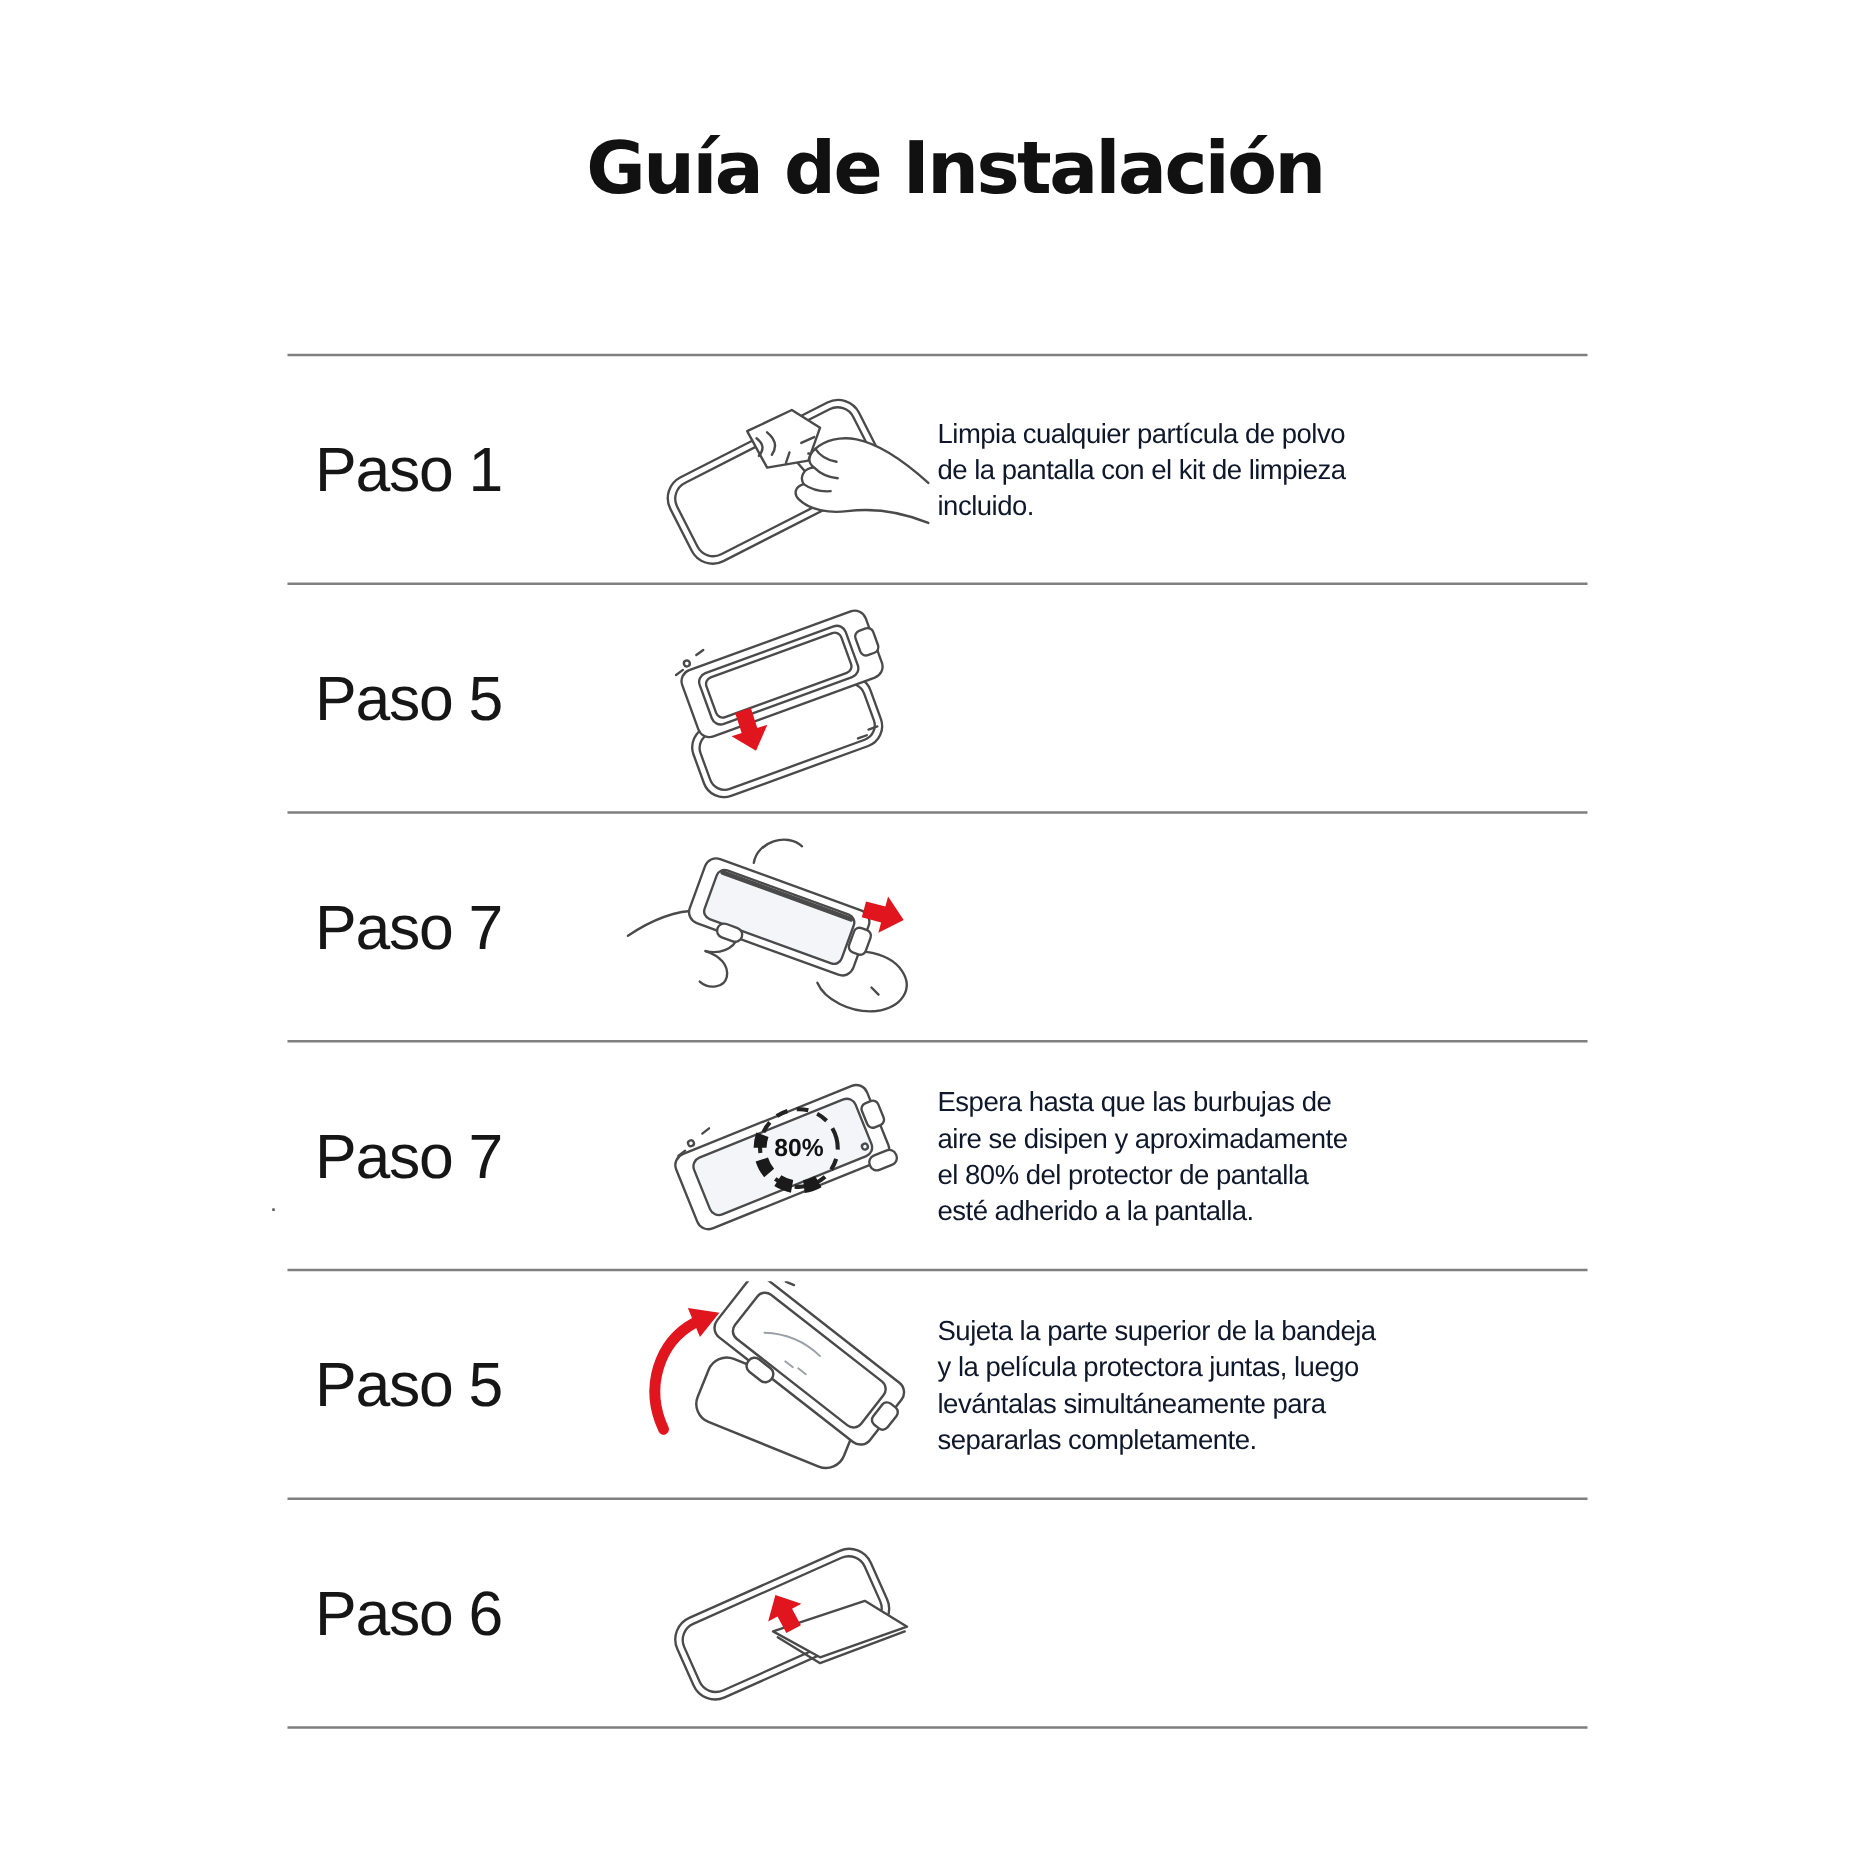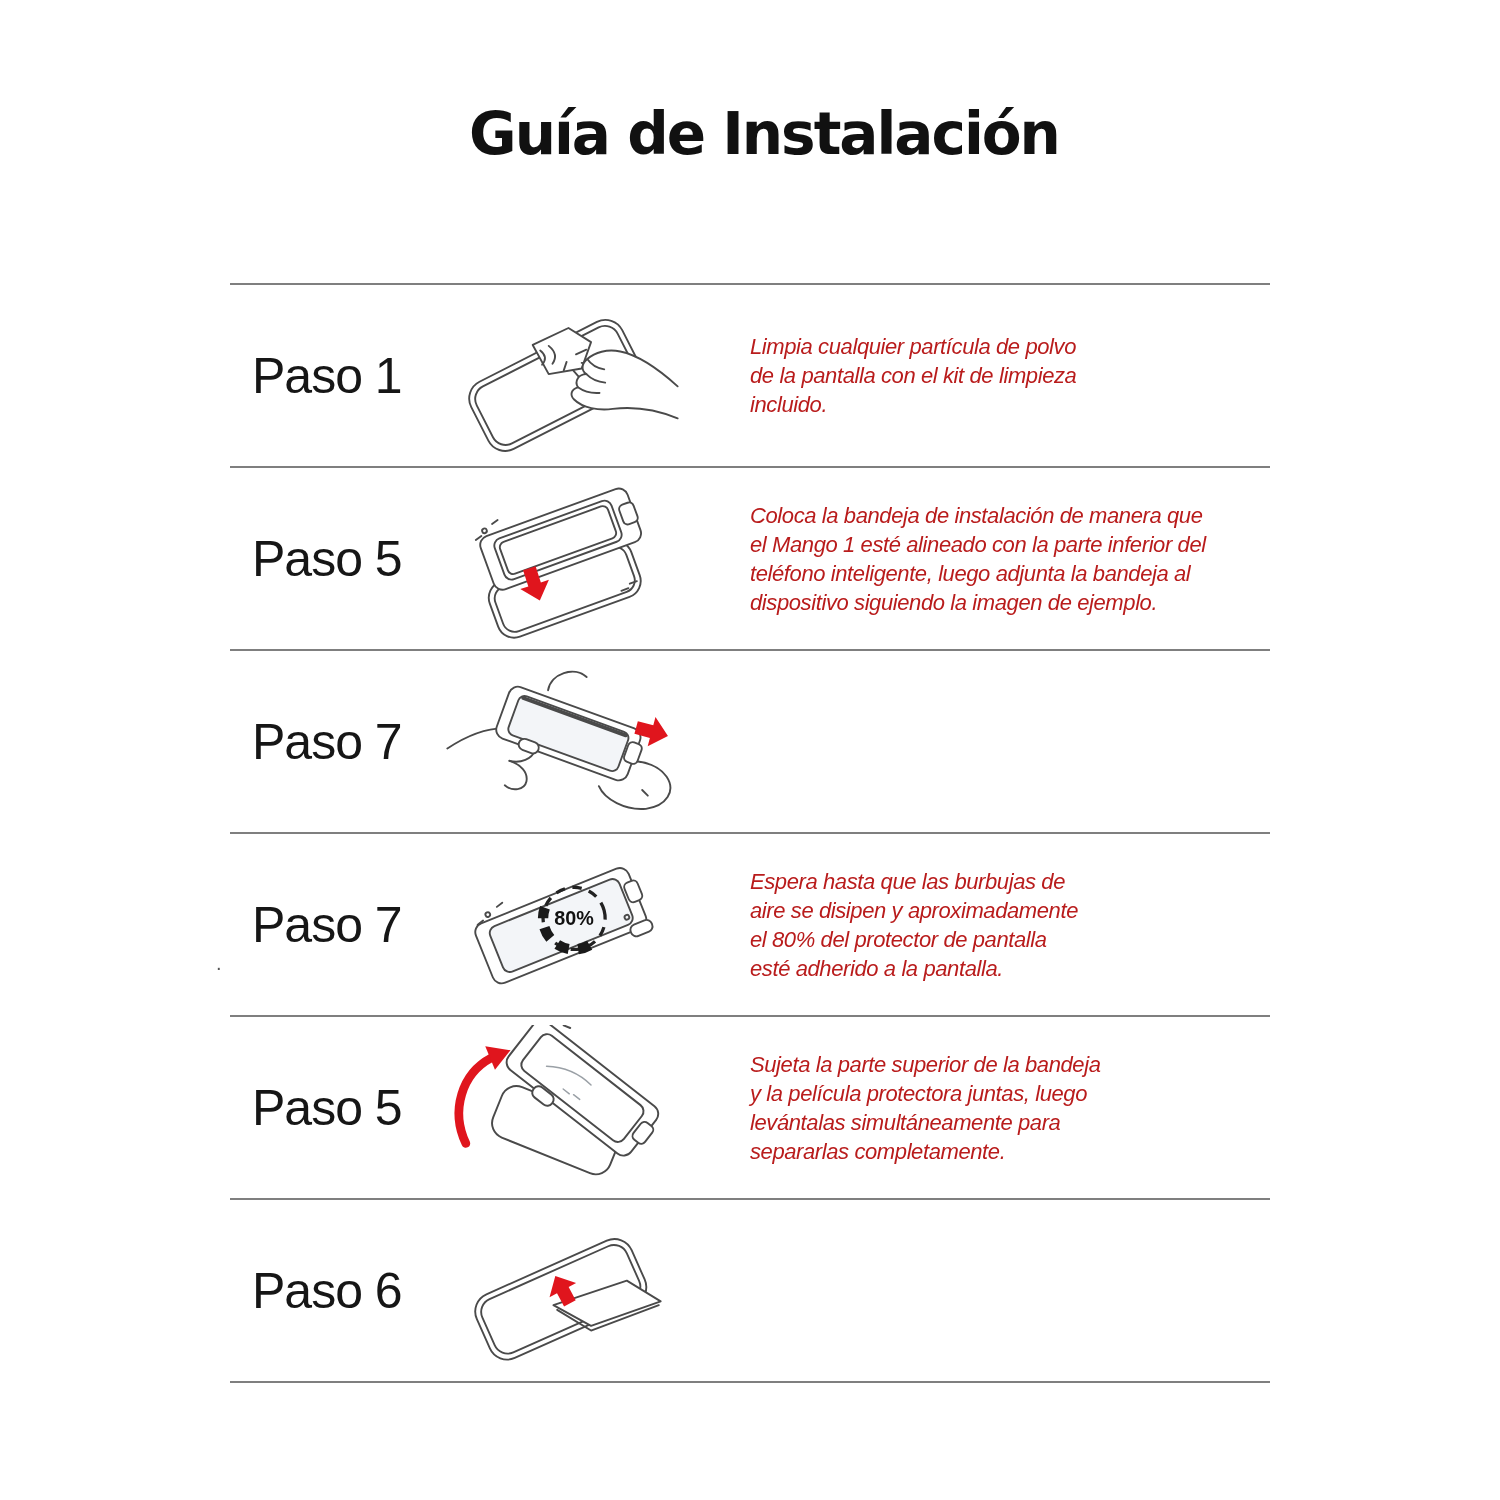--- a/index.html
+++ b/index.html
@@ -5,22 +5,22 @@
   html,body{margin:0;padding:0;background:#fff;}
   .page{position:relative;width:1500px;height:1500px;background:#ffffff;overflow:hidden;
         font-family:"Liberation Sans",sans-serif;color:#1b1b1b;}
   .title{position:absolute;top:86px;left:0;width:1500px;text-align:center;margin:14px;
          font-family:"DejaVu Sans",sans-serif;font-weight:800;font-size:58px;
          letter-spacing:-2px;color:#111;}
   .steps{position:absolute;left:230px;top:283px;width:1040px;border-bottom:2px solid #7f7f7f;}
   .row{display:grid;grid-template-columns:205px 315px 520px;align-items:center;
        height:183px;border-top:2px solid #7f7f7f;box-sizing:border-box;}
   .step-label{font-size:50px;letter-spacing:-1px;color:#161616;padding-left:22px;}
-  .figure{display:flex;justify-content:flex-start;align-items:center;}
-  .desc{font-size:22px;line-height:29px;letter-spacing:-0.4px;white-space:pre;color:#b91c1c;font-style:italic;}
+  .figure{display:flex;justify-content:flex-end;align-items:center;}
+  .desc{font-size:22px;line-height:29px;letter-spacing:-0.4px;white-space:pre;color:#0f172a;}
   .stray{position:absolute;left:216px;top:952px;font-size:20px;color:#555;}
   
   .ln{stroke:#4a4a4a;stroke-width:2;fill:none;stroke-linecap:round;stroke-linejoin:round;}
   .lnf{stroke:#4a4a4a;stroke-width:2;fill:#ffffff;stroke-linecap:round;stroke-linejoin:round;}
   .lng{stroke:#4a4a4a;stroke-width:2;fill:#f3f5f8;stroke-linecap:round;stroke-linejoin:round;}
   .thin{stroke:#9aa0a6;stroke-width:1.5;fill:none;stroke-linecap:round;}
   .red{fill:#e0151d;stroke:none;}
   .redln{stroke:#e0151d;stroke-width:9;fill:none;stroke-linecap:round;}
   .badge-text{font-family:"Liberation Sans",sans-serif;font-size:21px;font-weight:700;fill:#111;}
 </style>
@@ -74,24 +74,20 @@
             <rect class="ln" x="61" y="46" width="122" height="36" rx="6"></rect>
             <rect class="lnf" x="194" y="52" width="16" height="22" rx="5"></rect>
             <circle class="ln" cx="52" cy="28" r="2.5"></circle>
             <path class="ln" d="M40 34 l7 -2 M62 24 l7 -2"></path>
           </g>
           <g transform="rotate(-18 98 112)">
             <polygon class="red" points="91,94 105,94 105,112 114,112 98,130 82,112 91,112"></polygon>
           </g>
         </svg>
       </div>
-      <div class="desc">Coloca la bandeja de instalación de manera que
-el Mango 1 esté alineado con la parte inferior del
-teléfono inteligente, luego adjunta la bandeja al
-dispositivo siguiendo la imagen de ejemplo.</div>
     </section>
 
     <section class="row">
       <div class="step-label">Paso 7</div>
       <div class="figure">
         <svg width="260" height="160" viewBox="0 0 260 170">
           <g>
             <path class="ln" d="M112 30 C115 12 140 4 153 16"></path>
             <path class="lnf" d="M5 92 C35 72 62 66 86 74 C96 78 101 86 98 94 C95 103 83 108 71 105"></path>
             <path class="ln" d="M71 105 C83 109 91 117 89 127 C87 136 74 138 66 131"></path>

